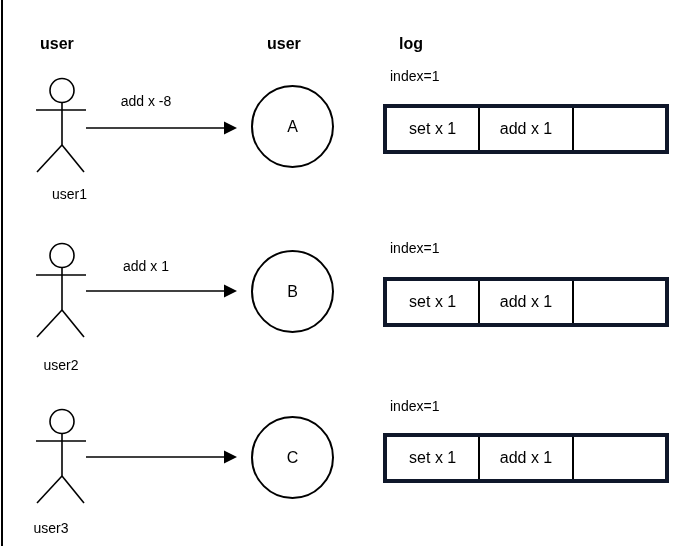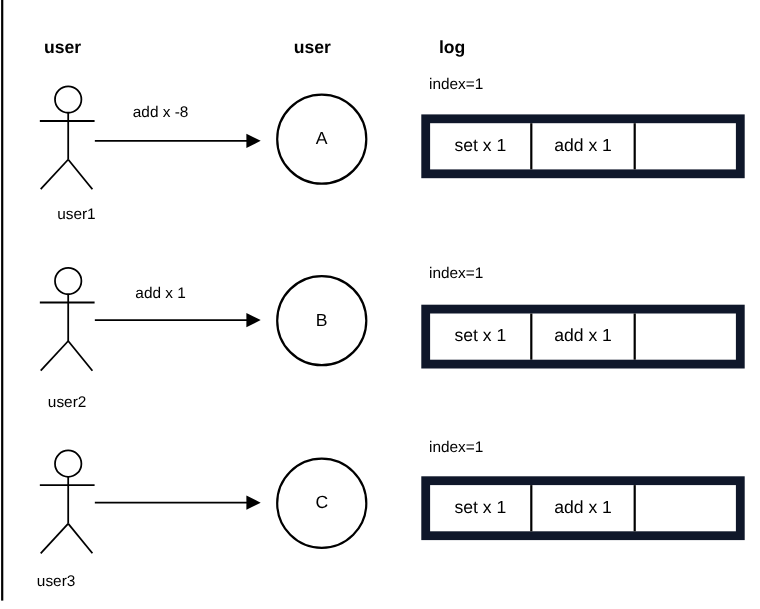--- a/index.html
+++ b/index.html
@@ -38,21 +38,21 @@
     border-radius: 50%;
     background: #ffffff;
     display: flex;
     align-items: center;
     justify-content: center;
     font-size: 16px;
   }
   .log-table {
     width: 278px;
     height: 42px;
-    border: 8px solid #0f172a;
+    border: 4px solid #0f172a;
     background: #ffffff;
     display: flex;
   }
   .log-cell {
     flex: 1 1 0;
     display: flex;
     align-items: center;
     justify-content: center;
     font-size: 16px;
     white-space: nowrap;

